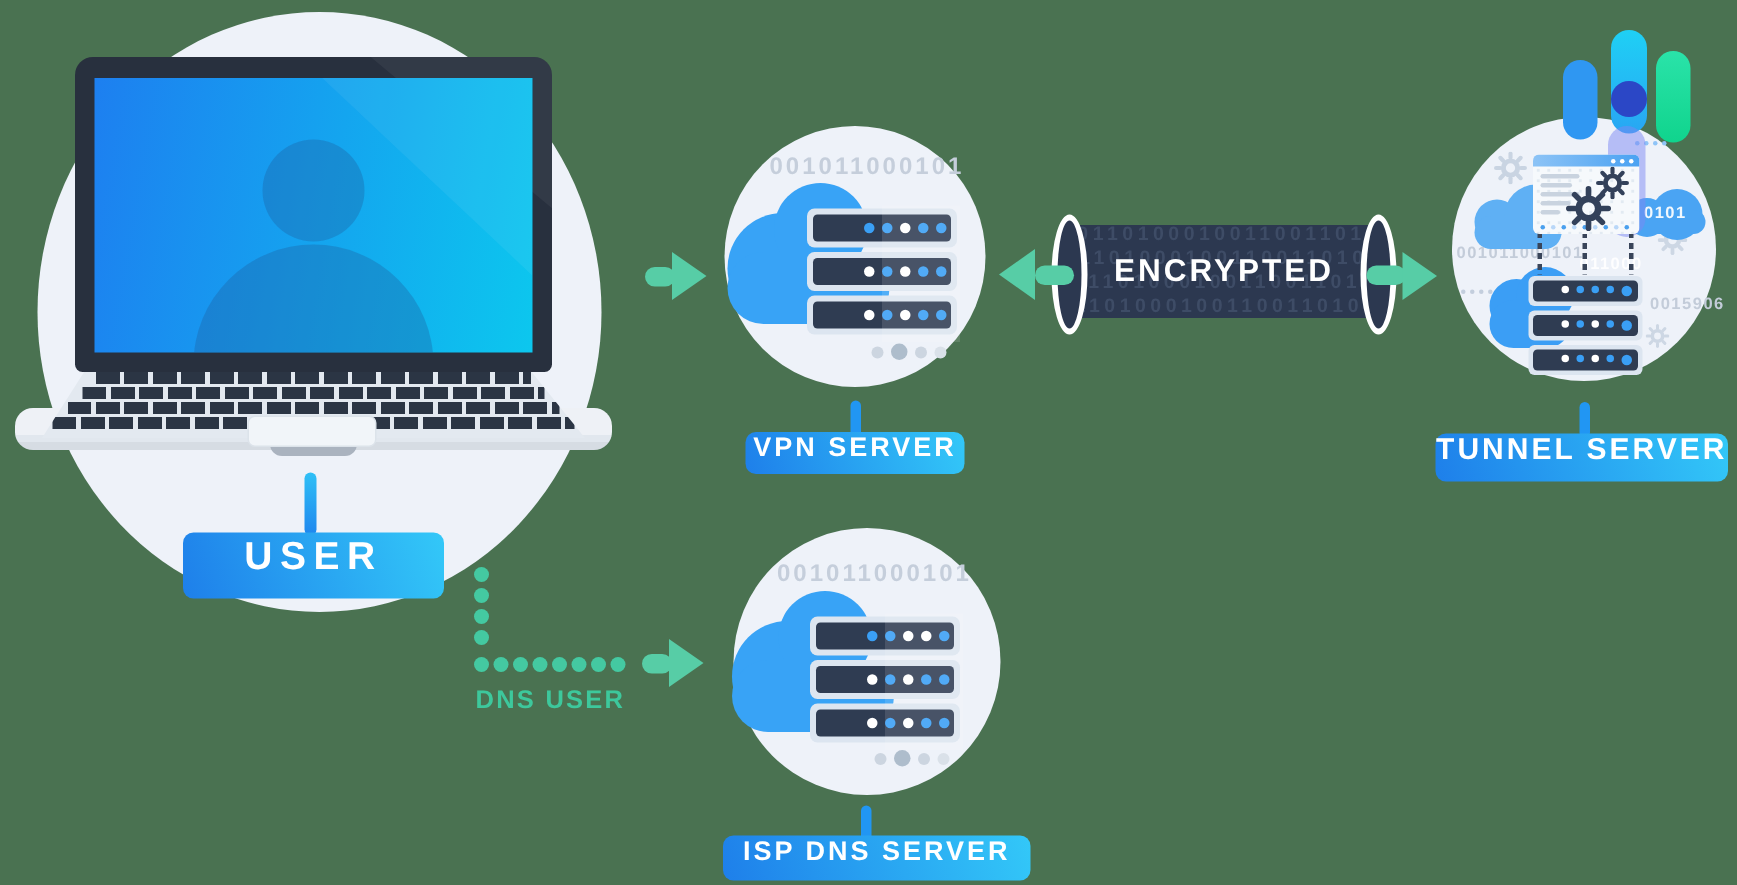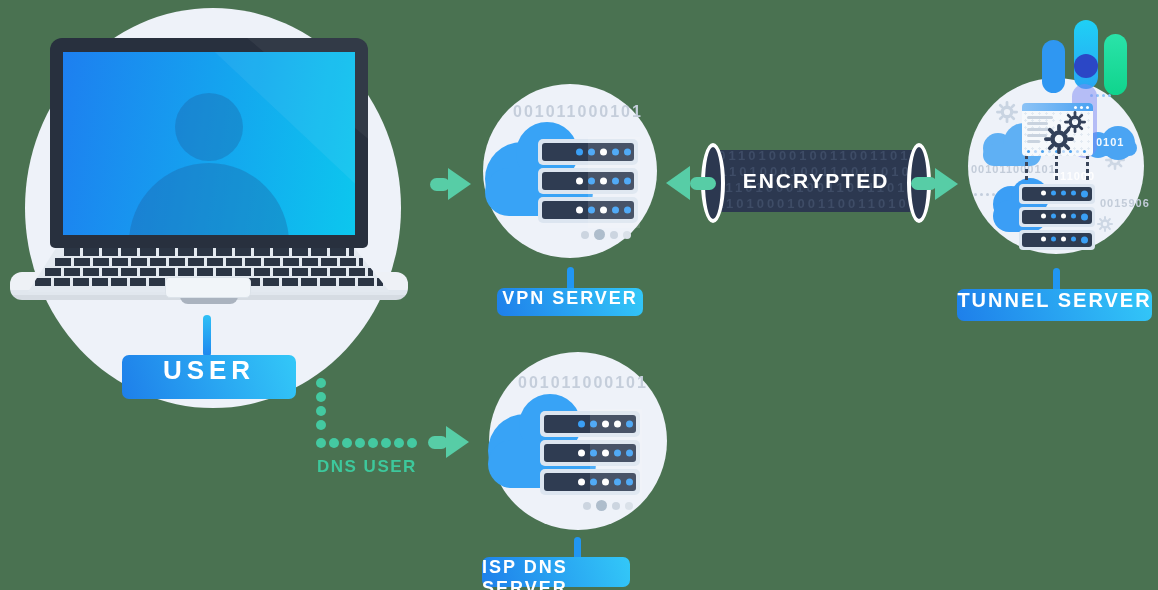--- a/index.html
+++ b/index.html
@@ -420,17 +420,17 @@
       </div>
     <div class="rack-hi"></div>
   </div>
   <div class="pgdots" style="left:583px;top:500px;">
       <b></b>
       <b class="big"></b>
       <b></b>
       <b class="lt"></b>
     </div>
   <div class="stem" style="left:574px;top:537px;width:7px;height:24px;"></div>
-  <div class="badge" style="left:482px;top:557px;width:148px;height:30px;font-size:18px;letter-spacing:2px;">
+  <div class="badge" style="left:482px;top:557px;width:205px;height:30px;font-size:18px;letter-spacing:2px;">
     <span>ISP DNS SERVER</span>
   </div>
 
 </div>
 
 </body></html>

